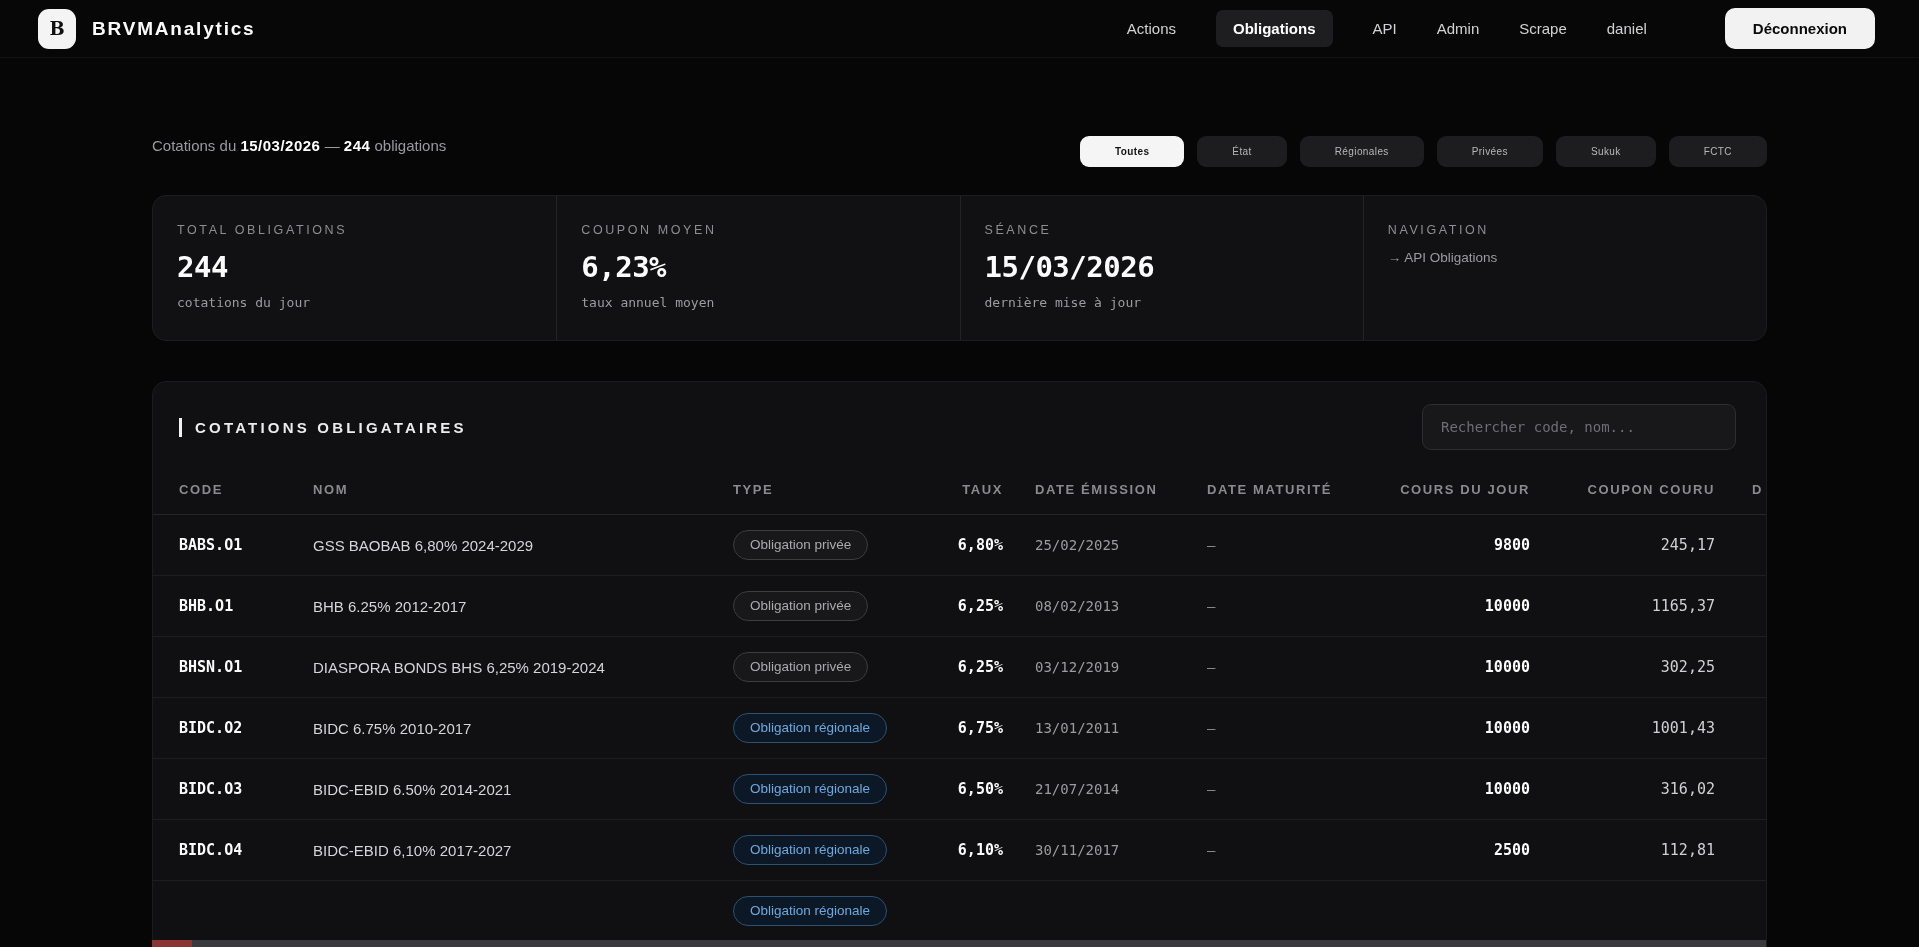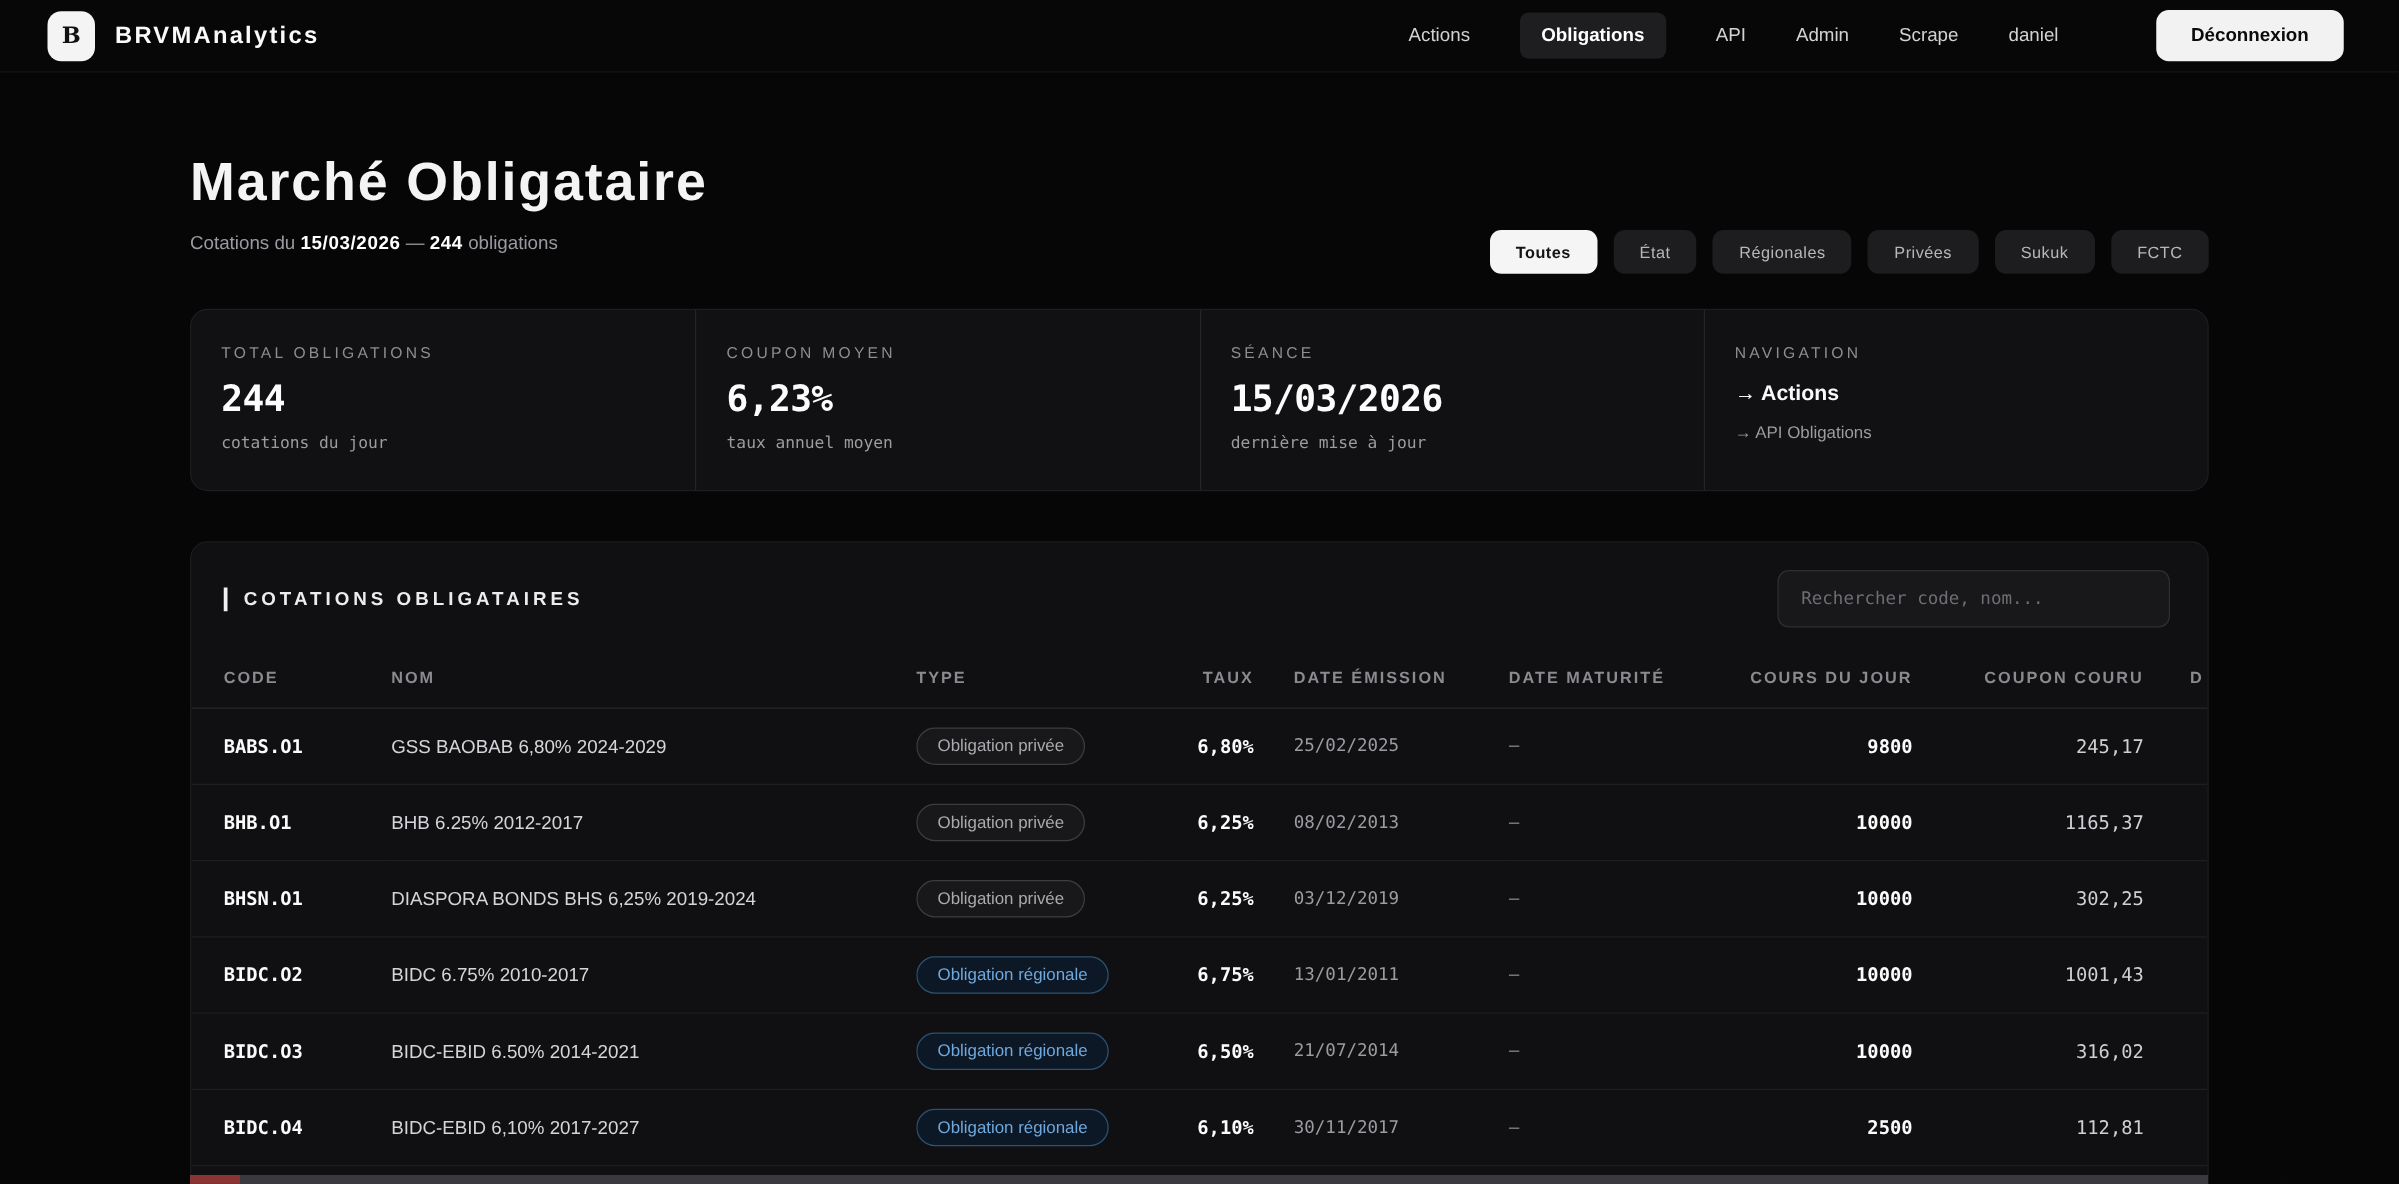--- a/index.html
+++ b/index.html
@@ -31,24 +31,23 @@
     padding:12px 28px; border-radius:10px;
   }
   
   .container { width:1615px; margin:0 auto; }
   .hero { margin-top:50px; display:flex; justify-content:space-between; align-items:center; }
   .page-title { font-size:43px; font-weight:800; letter-spacing:1.5px; color:#f4f4f4; line-height:1.05; }
   .subtitle { margin-top:16px; color:#9a9aa0; font-size:15px; }
   .subtitle b { color:#ffffff; font-weight:700; letter-spacing:0.5px; }
   .chips { display:flex; gap:13px; align-self:flex-start; margin-top:28px; }
   .chip {
-    padding:10px 21px; border-radius:9px; background:#1d1d1f; color:#b7b7bb;
-    font-size:13px; letter-spacing:0.4px; border:none; cursor:pointer; font-family:inherit;
+    padding:10px 35px; border-radius:9px; background:#1d1d1f; color:#b7b7bb;
+    font-size:10px; letter-spacing:0.4px; border:none; cursor:pointer; font-family:inherit;
     white-space:nowrap;
-    margin-top:48px;
   }
   .chip.active { background:#f5f5f5; color:#141414; font-weight:600; }
   
   .stats {
     margin-top:28px; height:146px;
     display:grid; grid-template-columns:repeat(4,1fr);
     background:#111113; border:1px solid #1d1d20; border-radius:14px;
     overflow:hidden;
   }
   .stat { padding:27px 0 0 24px; }
@@ -127,21 +126,20 @@
       <a class="nav-link">Scrape</a>
       <a class="nav-link">daniel</a>
       <button class="logout-btn">Déconnexion</button>
   </nav>
 </header>
 
 <div class="container">
 
   <section class="hero">
     <div>
-      <h1 class="page-title">Marché Obligataire</h1>
       <p class="subtitle"><span>Cotations du </span><b>15/03/2026</b><span> — </span><b>244</b><span> obligations</span></p>
     </div>
     <div class="chips" id="chips">
         <button class="chip active">Toutes</button>
         <button class="chip">État</button>
         <button class="chip">Régionales</button>
         <button class="chip">Privées</button>
         <button class="chip">Sukuk</button>
         <button class="chip">FCTC</button>
       </div>
@@ -158,21 +156,20 @@
       <div class="stat-value">6,23%</div>
       <div class="stat-sub">taux annuel moyen</div>
     </div>
     <div class="stat">
       <div class="stat-label">SÉANCE</div>
       <div class="stat-value">15/03/2026</div>
       <div class="stat-sub">dernière mise à jour</div>
     </div>
     <div class="stat">
       <div class="stat-label">NAVIGATION</div>
-      <a class="stat-link-1">→ Actions</a>
       <a class="stat-link-2">→ API Obligations</a>
     </div>
   </section>
 
   <section class="table-card">
     <div class="card-head">
       <div class="section-title">
         <span class="accent-bar"></span>
         <span class="txt">COTATIONS OBLIGATAIRES</span>
       </div>

